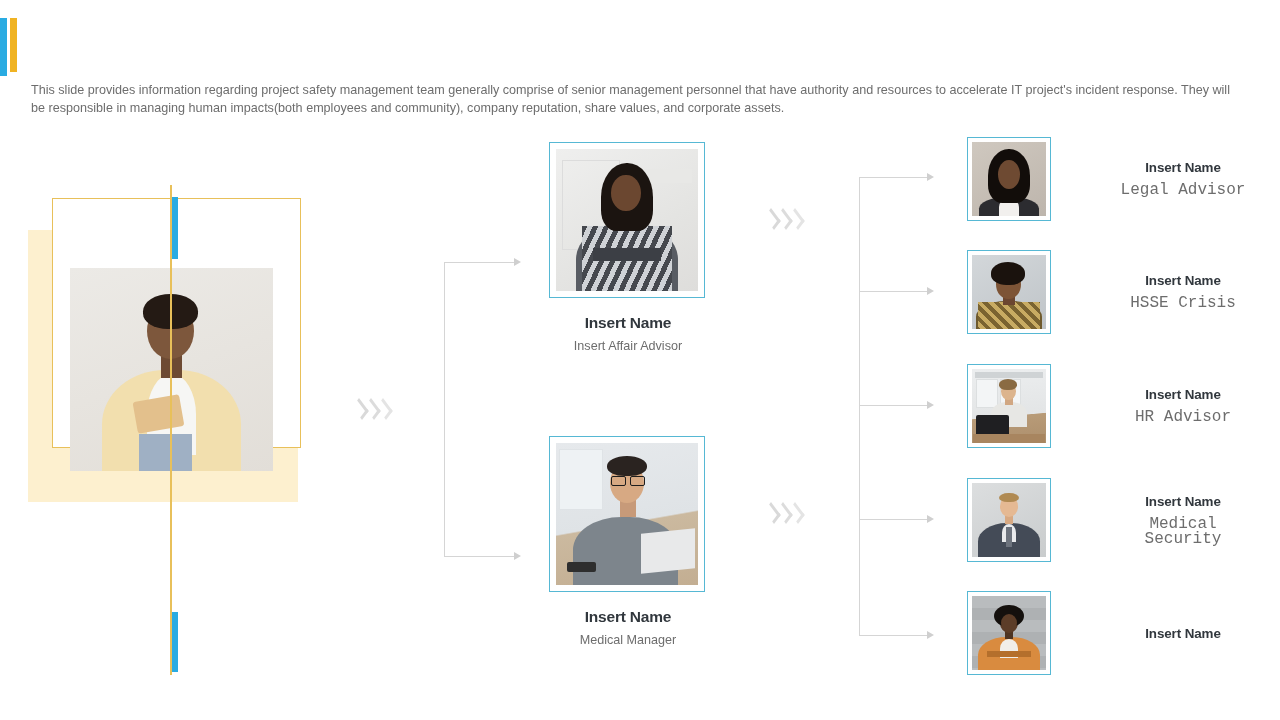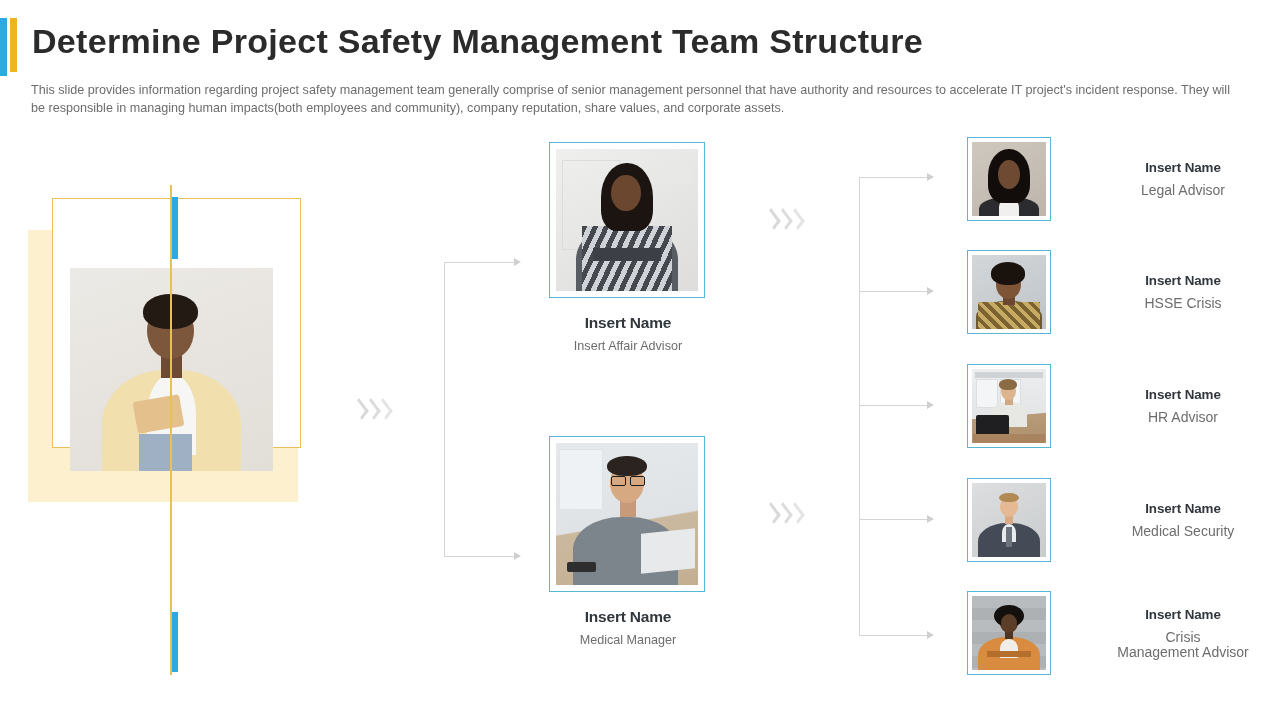--- a/index.html
+++ b/index.html
@@ -187,35 +187,35 @@
     text-align: center;
     width: 140px;
   }
   .rr-name {
     font-size: 13.4px;
     font-weight: bold;
     color: #31373d;
     letter-spacing: -0.1px;
   }
   .rr-role {
-    font-size: 14px;
+    font-size: 16px;
     color: #6d6d6d;
     margin-top: 8px;
     line-height: 15px;
+    font-family: Liberation Mono, monospace;
   }
 </style>
 </head>
 <body>
 
 <div class="header">
   <div class="accent-bars">
     <div class="bar-cyan"></div>
     <div class="bar-yellow"></div>
   </div>
-  <div class="page-title">Determine Project Safety Management Team Structure</div>
   <div class="page-subtitle">This slide provides information regarding project safety management team generally comprise of senior management personnel that have authority and resources to accelerate IT project's incident response. They will be responsible in managing human impacts(both employees and community), company reputation, share values, and corporate assets.</div>
 </div>
 
 <div class="hero">
   <div class="hero-fill"></div>
   <div class="hero-outline"></div>
   <div class="hero-photo">
     <div class="ph">
       <div class="bg" style="background:linear-gradient(160deg,#eceae6 0%,#e2ded8 100%)"></div>
       <div class="body" style="left:16%;top:50%;width:68%;height:58%;background:#f2dfae"></div>
@@ -405,18 +405,14 @@
         <div style="position:absolute;left:20%;top:74%;width:60%;height:8%;background:#b46f2c"></div>
         <div class="neck" style="left:44%;top:44%;width:12%;height:14%;background:#4e3422"></div>
         <div class="head" style="left:38%;top:22%;width:24%;height:28%;background:#5c3d28"></div>
         <div class="hair" style="left:30%;top:12%;width:40%;height:30%;background:#14100d;border-radius:50%"></div>
         <div class="head" style="left:39%;top:24%;width:22%;height:25%;background:#5c3d28"></div>
       </div>
     </div>
   </div>
   <div class="rr-text">
     <div class="rr-name">Insert Name</div>
-    <div class="rr-role">
-      <div>Crisis</div>
-      <div>Management Advisor</div>
-    </div>
   </div>
 </div>
 
 </body></html>

